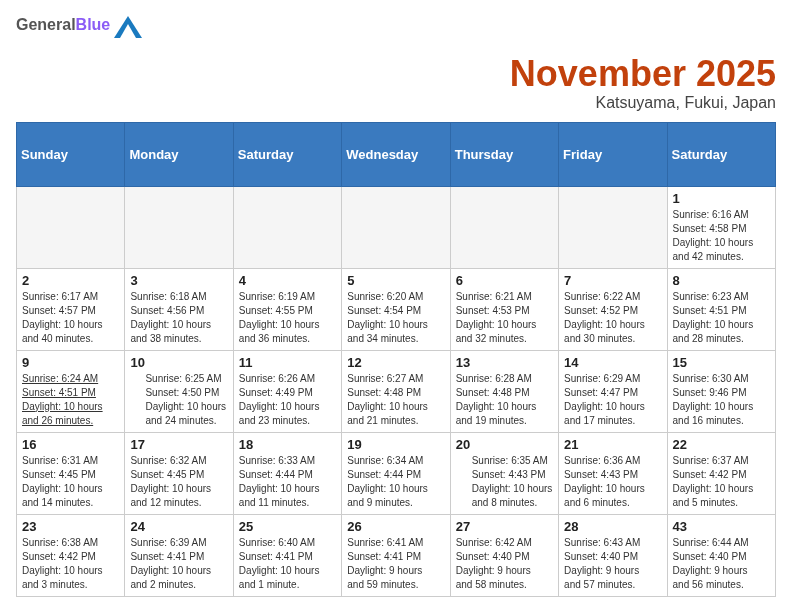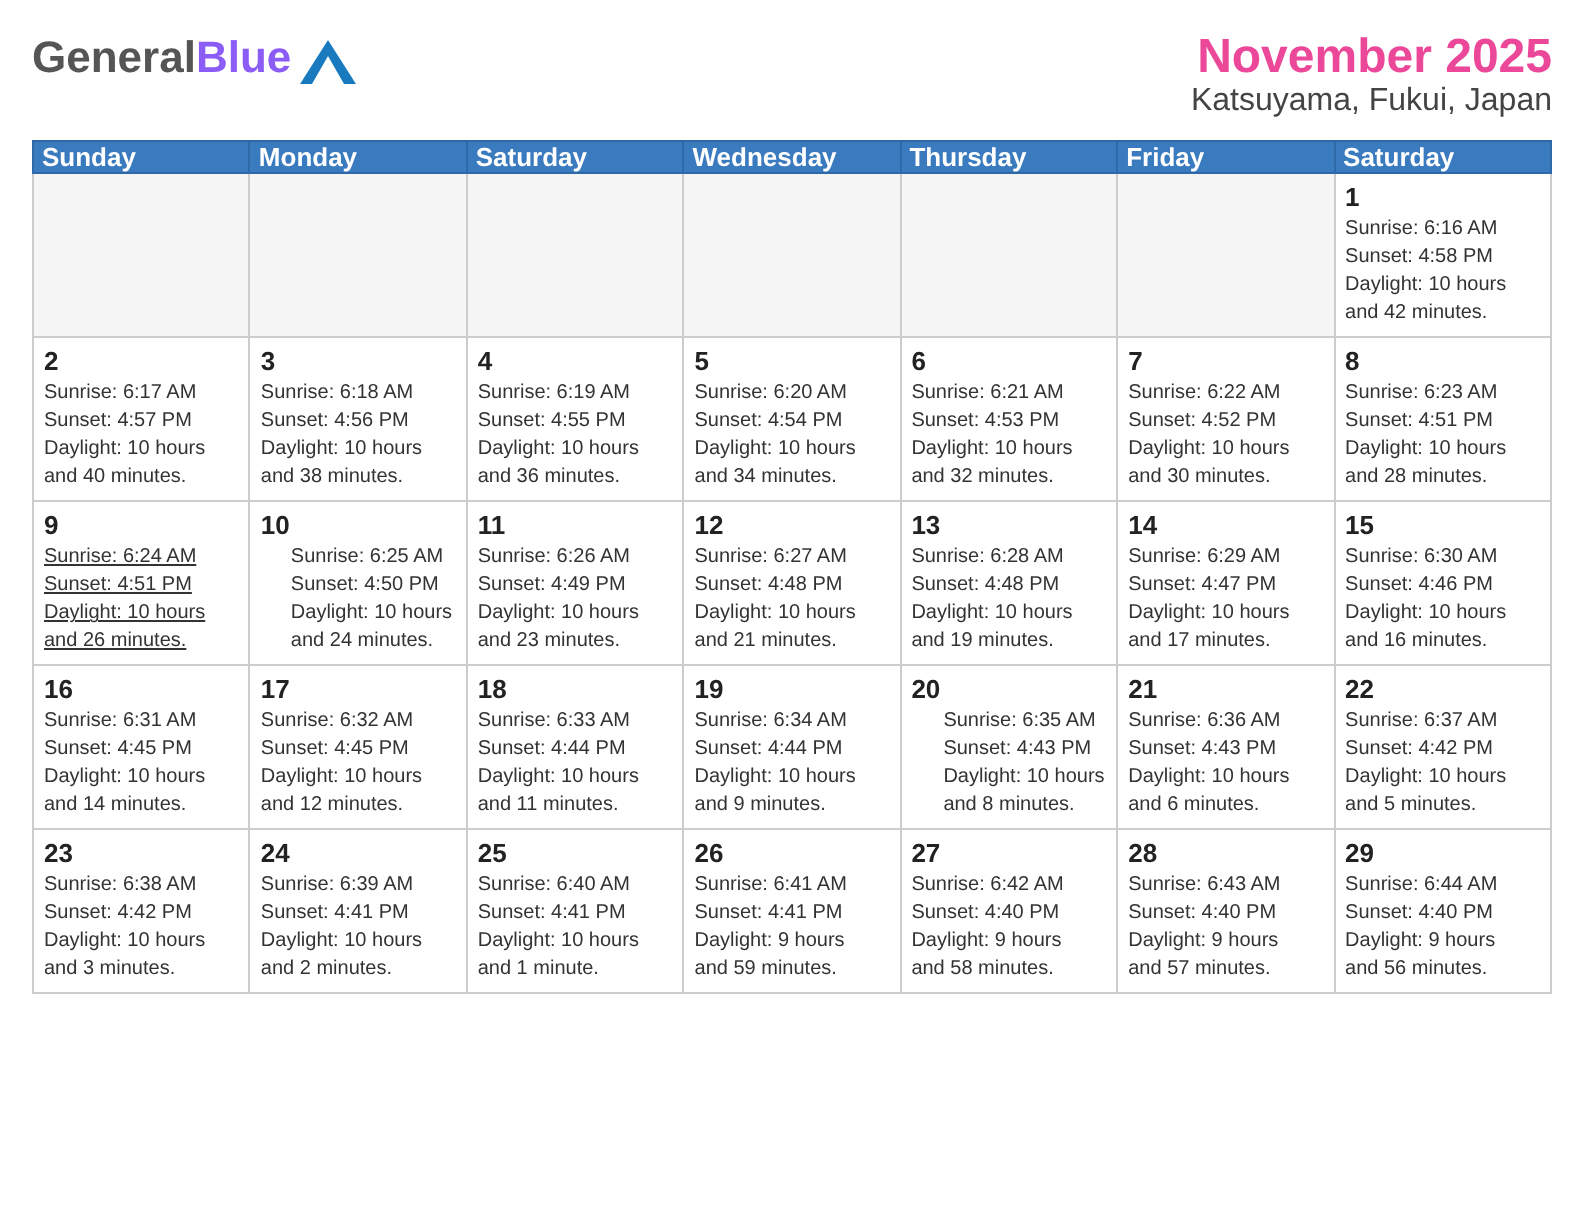--- a/index.html
+++ b/index.html
@@ -16,57 +16,58 @@
       align-items: flex-start;
       margin-bottom: 10px;
     }
     .logo {
       display: flex;
       flex-direction: column;
       align-items: flex-start;
     }
     .logo-text {
       display: flex;
-      align-items: flex-end;
-      font-size: 22px;
+      align-items: flex-start;
+      font-size: 16px;
       font-weight: normal;
       color: #333;
     }
     .logo-general { color: #555; font-weight: bold; }
     .logo-blue { color: #8b5cf6; font-weight: bold; }
     .logo-icon {
       width: 28px;
       height: 22px;
       margin-left: 4px;
     }
     .title-block {
       text-align: right;
     }
     .month-title {
-      font-size: 24px;
+      font-size: 36px;
       font-weight: bold;
-      color: #ec4899;
+      color: #c2410c;
       line-height: 1.1;
+      margin-top: 38px;
     }
     .location {
       font-size: 16px;
       color: #444;
       text-align: right;
     }
     .calendar {
       width: 100%;
       border-collapse: collapse;
       border: 1px solid #ccc;
     }
     .calendar th {
       background-color: #3a7abf;
       color: #fff;
       font-size: 13px;
       font-weight: bold;
-      padding: 0 4px;
+      padding: 24px 4px;
       text-align: left;
       border: 1px solid #2e68a8;
     }
     .calendar td {
       vertical-align: top;
       border: 1px solid #ccc;
       padding: 4px 5px;
       width: 108px;
       min-height: 80px;
       font-size: 10.5px;
@@ -230,21 +231,21 @@
         <td>
           <span class="day-number">14</span>
           <div class="day-info" style="white-space: pre-line;">Sunrise: 6:29 AM
 Sunset: 4:47 PM
 Daylight: 10 hours
 and 17 minutes.</div>
         </td>
         <td>
           <span class="day-number">15</span>
           <div class="day-info" style="white-space: pre-line;">Sunrise: 6:30 AM
-Sunset: 4:46 PM
+Sunset: 9:46 PM
 Daylight: 10 hours
 and 16 minutes.</div>
         </td>
       </tr>
       <tr class="week-row">
         <td>
           <span class="day-number">16</span>
           <div class="day-info" style="white-space: pre-line;">Sunrise: 6:31 AM
 Sunset: 4:45 PM
 Daylight: 10 hours
@@ -330,21 +331,21 @@
 and 58 minutes.</div>
         </td>
         <td>
           <span class="day-number">28</span>
           <div class="day-info" style="white-space: pre-line;">Sunrise: 6:43 AM
 Sunset: 4:40 PM
 Daylight: 9 hours
 and 57 minutes.</div>
         </td>
         <td>
-          <span class="day-number">29</span>
+          <span class="day-number">43</span>
           <div class="day-info" style="white-space: pre-line;">Sunrise: 6:44 AM
 Sunset: 4:40 PM
 Daylight: 9 hours
 and 56 minutes.</div>
         </td>
       </tr>
     </tbody>
 </table>
 
 </body></html>

